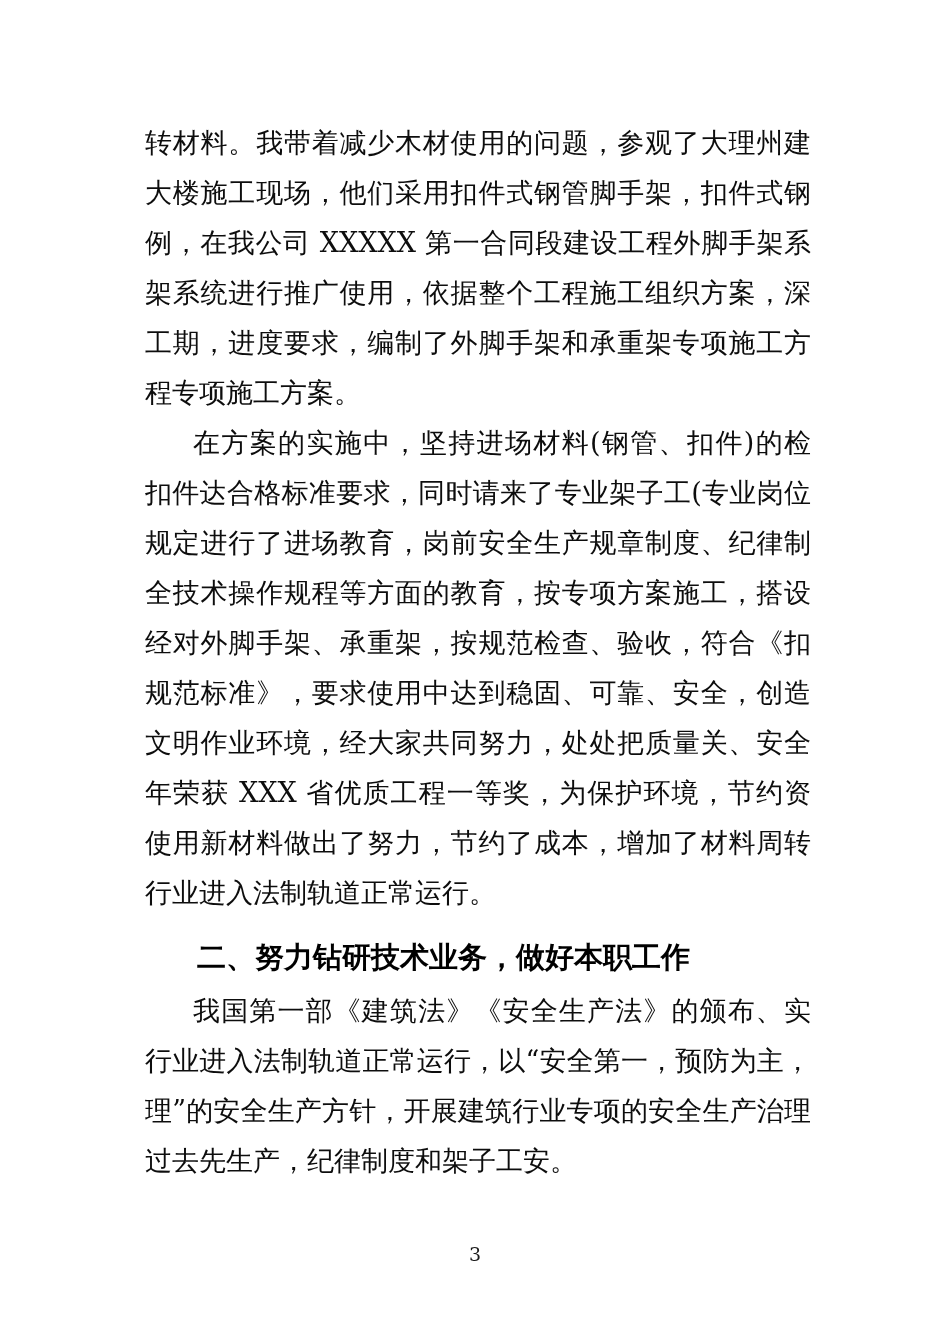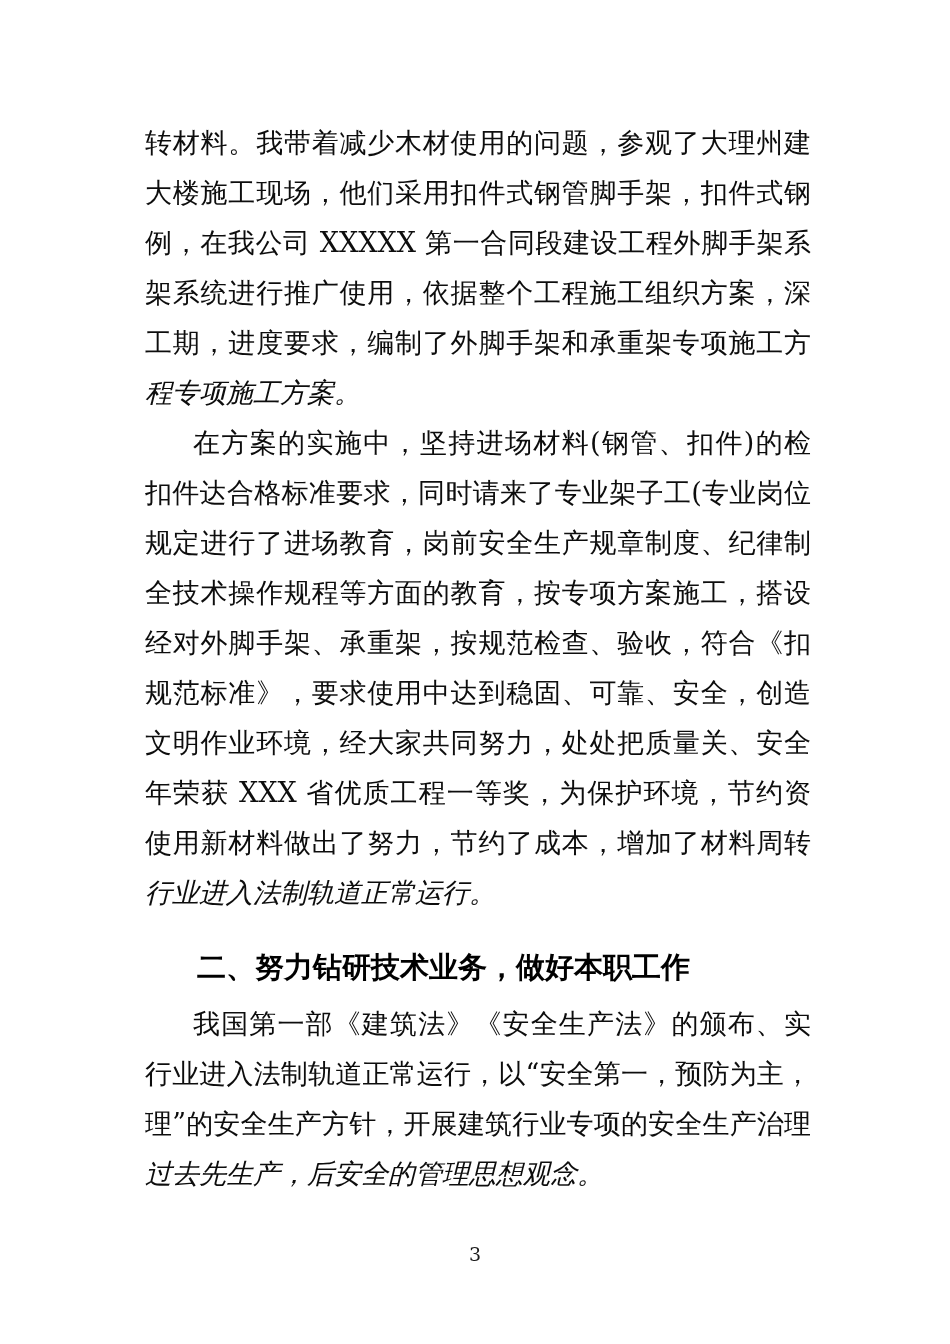--- a/index.html
+++ b/index.html
@@ -29,30 +29,29 @@
     padding: 0;
   }
   .tline {
     height: 50px;
     overflow: hidden;
     text-align: justify;
     text-align-last: justify;
   }
   .tline.last {
     text-align-last: left;
-    font-style: italic;
   }
   .tline.indent {
     text-indent: 48px;
   }
   .heading {
-    margin-top: 27px;
+    margin-top: 14px;
     height: 50px;
     line-height: 50px;
-    font-family: Liberation Mono, monospace;
+    font-family: Liberation Serif, serif;
     font-weight: bold;
     font-size: 29px;
     text-indent: 52px;
     color: #000000;
     overflow: hidden;
     white-space: nowrap;
   }
   .para.p3 {
     margin-top: 4px;
   }
@@ -94,19 +93,19 @@
       <div class="tline">使用新材料做出了努力，节约了成本，增加了材料周转率，取得企业</div>
       <div class="tline last">行业进入法制轨道正常运行。</div>
     </div>
 
     <div class="heading">二、努力钻研技术业务，做好本职工作</div>
 
     <div class="para p3">
       <div class="tline indent">我国第一部《建筑法》《安全生产法》的颁布、实施，推动了建筑</div>
       <div class="tline">行业进入法制轨道正常运行，以“安全第一，预防为主，综合治</div>
       <div class="tline">理”的安全生产方针，开展建筑行业专项的安全生产治理工作，转变</div>
-      <div class="tline last">过去先生产，后安全的管理思想观念。</div>
+      <div class="tline last">过去先生产，纪律制度和架子工安。</div>
     </div>
 
   </div>
 
   <div class="footer">3</div>
 </div>
 
 </body></html>

